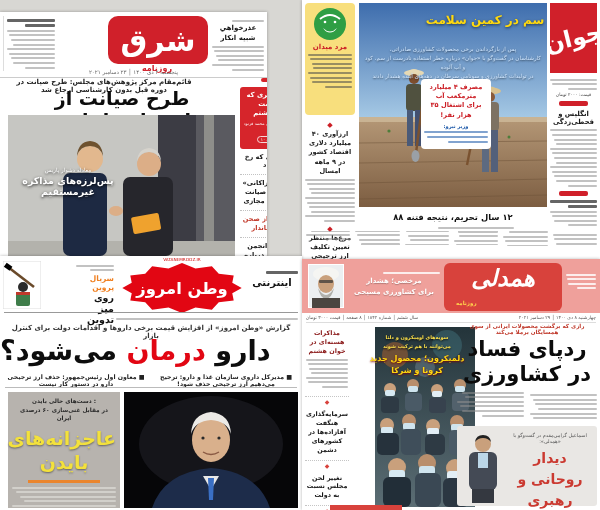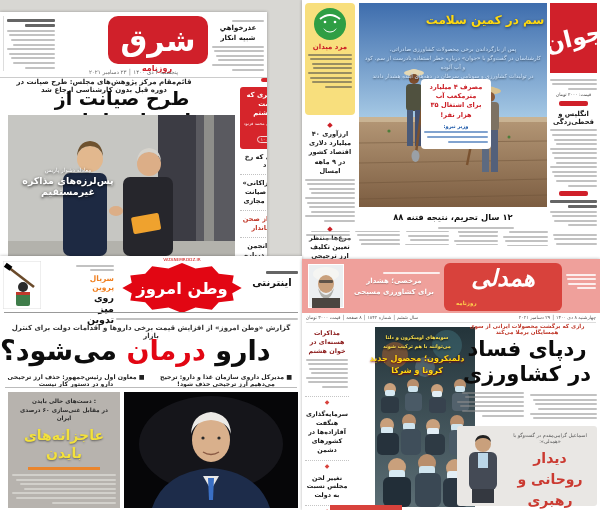--- a/index.html
+++ b/index.html
@@ -70,21 +70,21 @@
   .vt-site{left:118px;top:1px;width:128px;text-align:center;font-size:4.2px;color:#c00;}
   .vt-edge{left:246px;top:12px;width:52px;text-align:center;font-weight:800;font-size:10px;color:#111;line-height:1.3;}
   .vt-meta{left:4px;top:56px;width:294px;border-top:1px solid #999;padding-top:2px;}
   .vt-kicker{left:10px;top:68px;width:282px;text-align:center;font-size:7px;font-weight:bold;color:#333;}
   .vt-headline{left:0;top:79px;width:100%;text-align:left;font-size:27px;font-weight:800;color:#0d0d0d;}
   .vt-headline .red{color:#e20613;}
   .vt-deck{left:5px;top:117px;width:292px;display:flex;flex-direction:row-reverse;gap:8px;}
   .vt-deck div{flex:1;font-size:6.2px;font-weight:bold;color:#222;text-align:center;}
   .vt-gray{left:8px;top:136px;width:112px;height:116px;background:#b7b3ae;padding:5px 4px;text-align:center;}
   .vt-gray .k{font-size:5.8px;font-weight:bold;color:#2a2a2a;line-height:1.5;}
-  .vt-gray .y{color:#f3e13c;font-size:14px;font-weight:800;line-height:1.25;margin-top:4px;
+  .vt-gray .y{color:#f3e13c;font-size:19px;font-weight:800;line-height:1.25;margin-top:4px;
     text-shadow:0 1px 2px rgba(0,0,0,.45);}
   .vt-oline{width:70%;height:3px;background:#f07f1f;margin:5px auto 4px;opacity:.9;}
   
   .hd-band{left:0;top:0;width:298px;height:54px;background:#efa09b;}
   .hd-capt{left:46px;top:10px;width:92px;text-align:center;color:#fff;}
   .hd-capt .b{font-size:7px;font-weight:bold;text-shadow:0 1px 1px rgba(0,0,0,.25);line-height:1.5;}
   .hd-logo{left:142px;top:4px;width:118px;height:48px;background:#d8423c;border-radius:6px;position:absolute;}
   .hd-logo .l{position:absolute;left:0;top:2px;width:100%;text-align:center;color:#fff;
     font-size:23px;font-weight:800;font-style:italic;}
   .hd-logo .r{position:absolute;left:12px;bottom:5px;color:#ffd34d;font-size:5.5px;font-weight:bold;}

